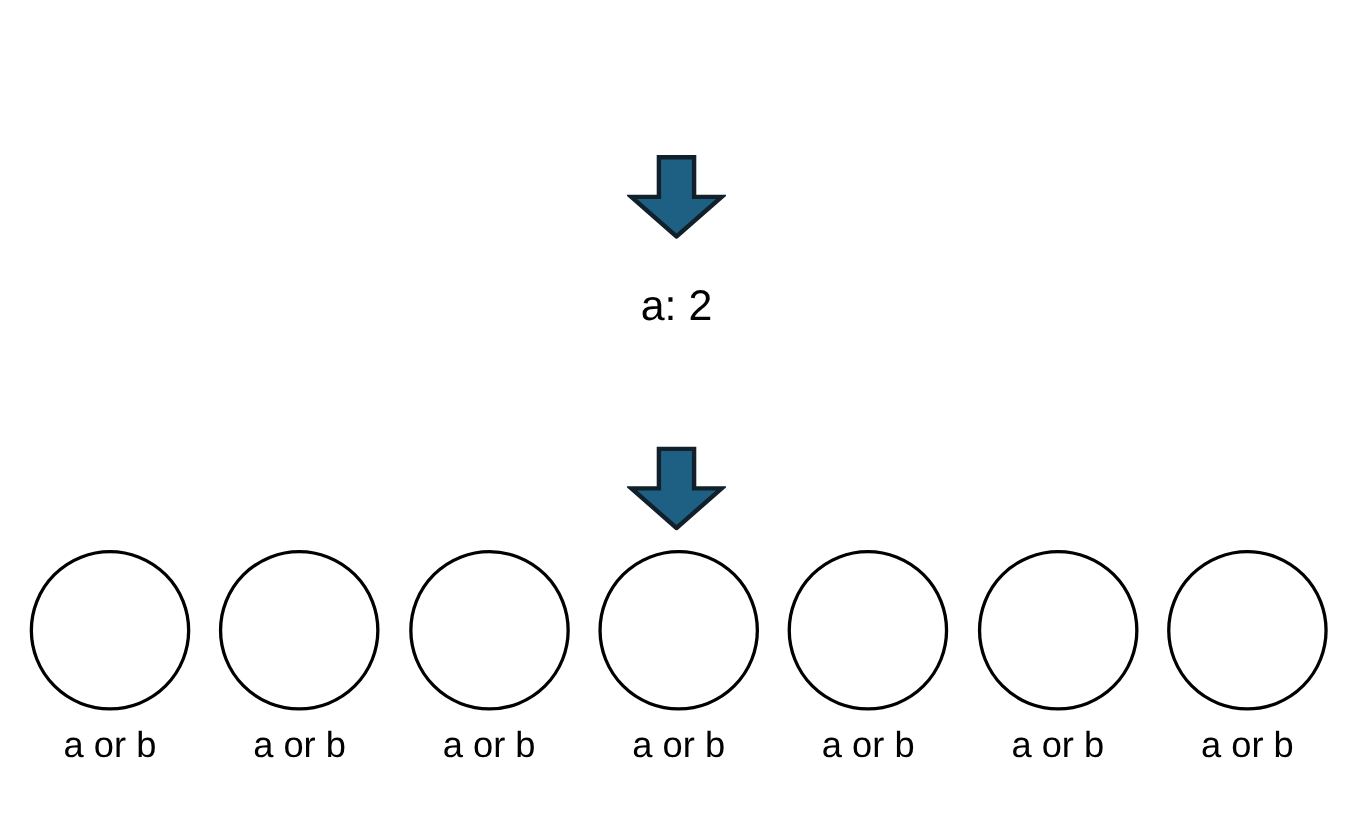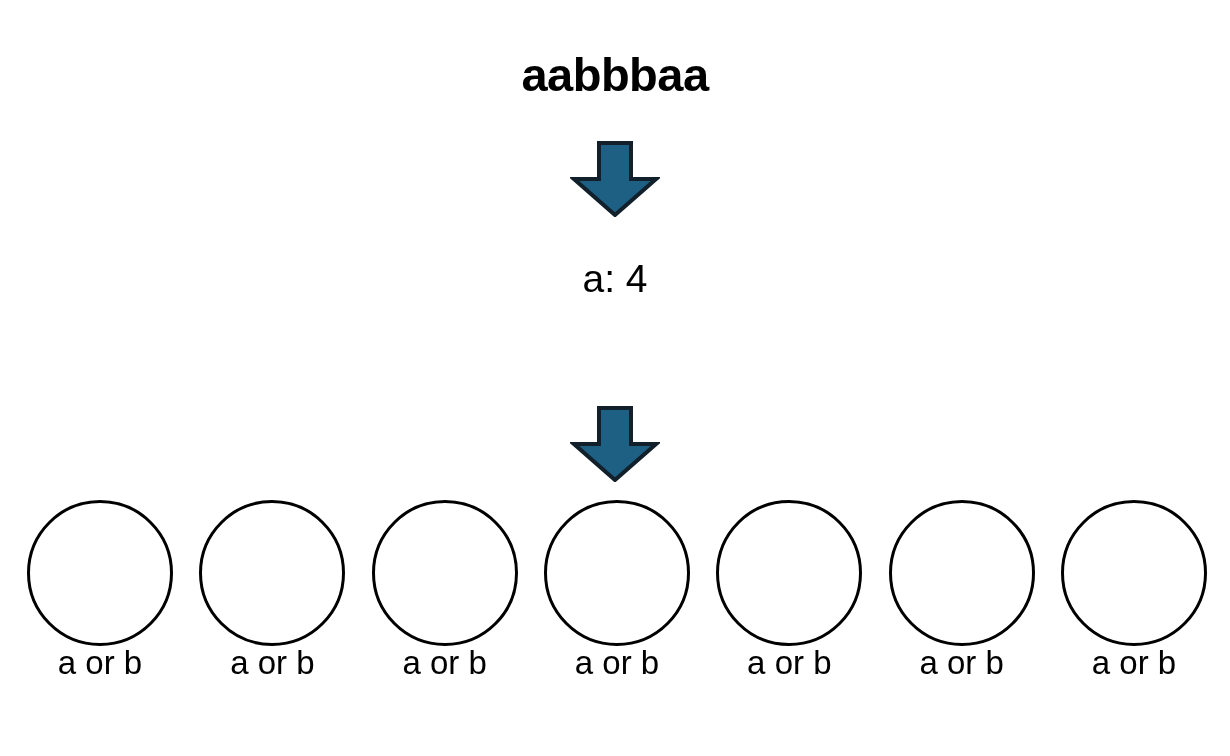--- a/index.html
+++ b/index.html
@@ -81,44 +81,43 @@
   }
   .slot-circle {
     width: 146px;
     height: 146px;
     border-radius: 50%;
     border: 3px solid #000000;
     background: #ffffff;
     box-sizing: border-box;
   }
   .slot-label {
-    margin-top: 0;
+    margin-top: 14px;
     font-size: 33px;
     font-weight: normal;
     line-height: 1.0;
     color: #000000;
     text-align: center;
     white-space: pre;
   }
 </style>
 </head>
 <body>
 
 <div id="canvas">
 
-  <div class="title">aabbbaa</div>
 
   <div class="arrow arrow-1">
     <svg viewBox="0 0 90 76" width="90" height="76" aria-hidden="true">
       <polygon points="29,2 61,2 61,38 86,38 45,74 4,38 29,38" fill="#1D6083" stroke="#12202B" stroke-width="4" stroke-linejoin="miter"></polygon>
     </svg>
   </div>
 
   <div class="counts counts-a">
-    <span class="count-line">a: 4</span>
+    <span class="count-line">a: 2</span>
   </div>
 
   <div class="arrow arrow-2">
     <svg viewBox="0 0 90 76" width="90" height="76" aria-hidden="true">
       <polygon points="29,2 61,2 61,38 86,38 45,74 4,38 29,38" fill="#1D6083" stroke="#12202B" stroke-width="4" stroke-linejoin="miter"></polygon>
     </svg>
   </div>
 
   <div class="slots-row">
 

